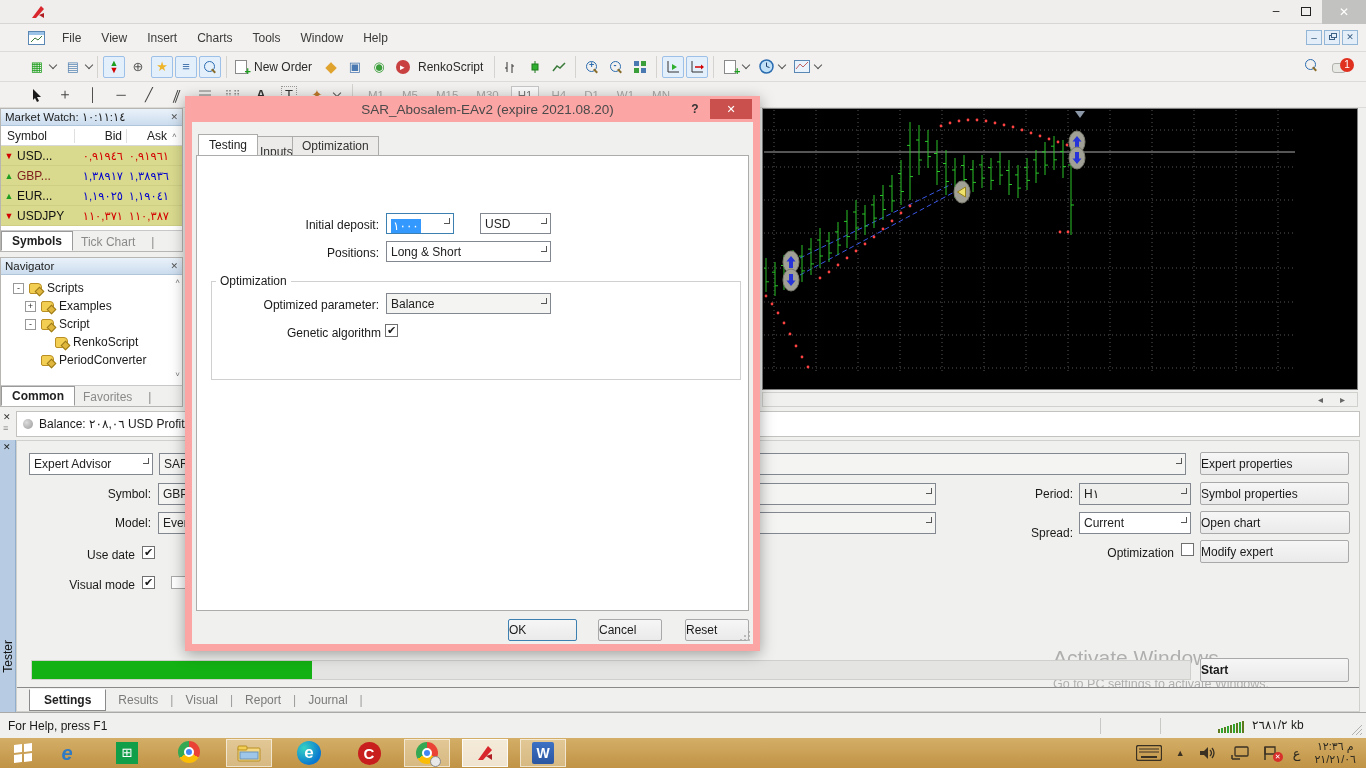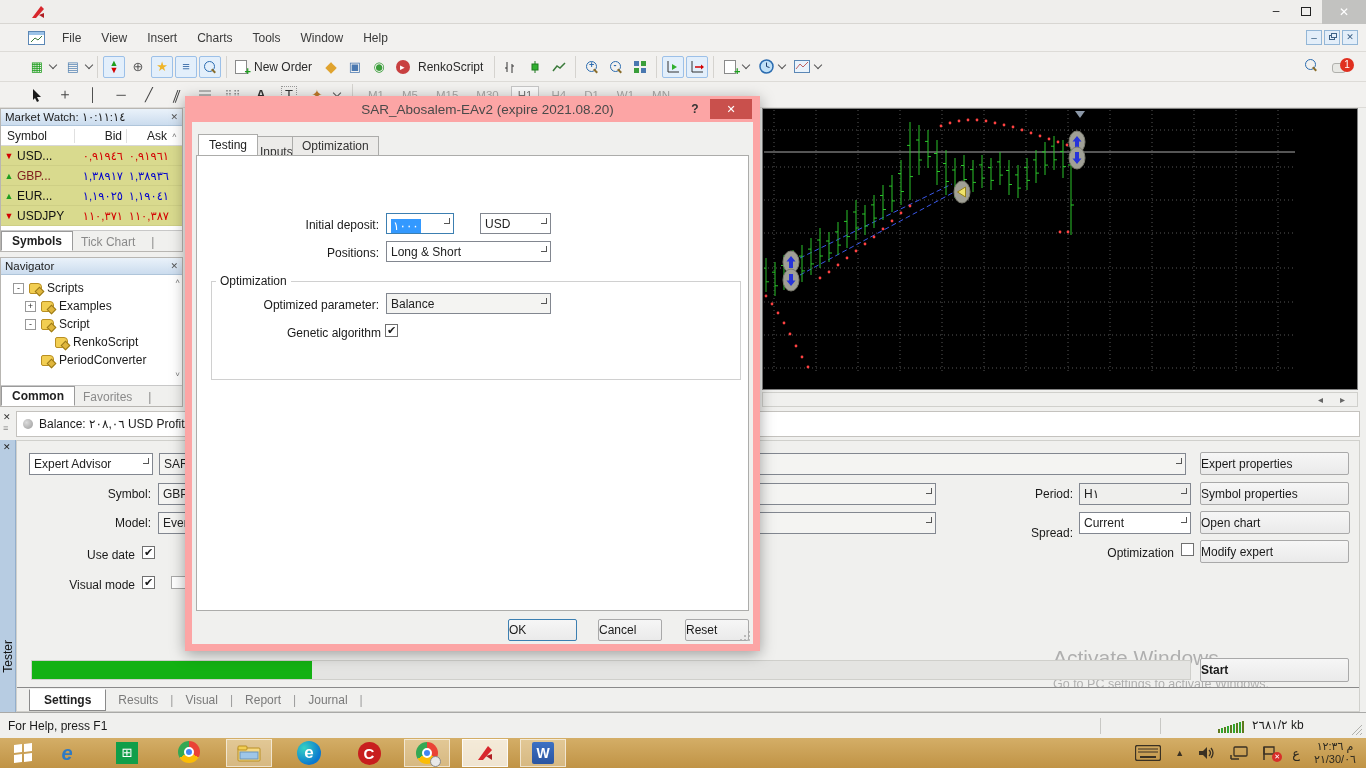--- a/index.html
+++ b/index.html
@@ -732,18 +732,18 @@
           <line x1="1" y1="13" x2="9" y2="13" stroke="#3a3123" stroke-width="1.5"></line>
           <line x1="1" y1="13" x2="1" y2="9" stroke="#3a3123" stroke-width="1.5"></line>
         </svg>
       <span style="position:relative;display:inline-block;width:16px;height:14px;"><svg width="14" height="14">
             <polygon points="2,1 12,1 12,8 2,8" fill="none" stroke="#3a3123" stroke-width="1.3"></polygon>
             <line x1="2" y1="1" x2="2" y2="14" stroke="#3a3123" stroke-width="1.5"></line>
           </svg><span style="position:absolute;right:-4px;bottom:-2px;width:10px;height:10px;background:#D8302A;border-radius:50%;color:#fff;font-size:7px;line-height:10px;text-align:center;">✕</span></span>
       <span style="color:#2E2A20;font-size:13px;">ع</span>
       <span style="text-align:right;font-size:11px;color:#2E2A20;line-height:13px;">
         <span style="display:block;text-align:center;">م ١٢:٣٦</span>
-        <span style="display:block;">٢١/30/٠٦</span>
+        <span style="display:block;">٢١/٢١/٠٦</span>
       </span>
     </div>
   </div>
 
 </div>
 
 </body></html>

